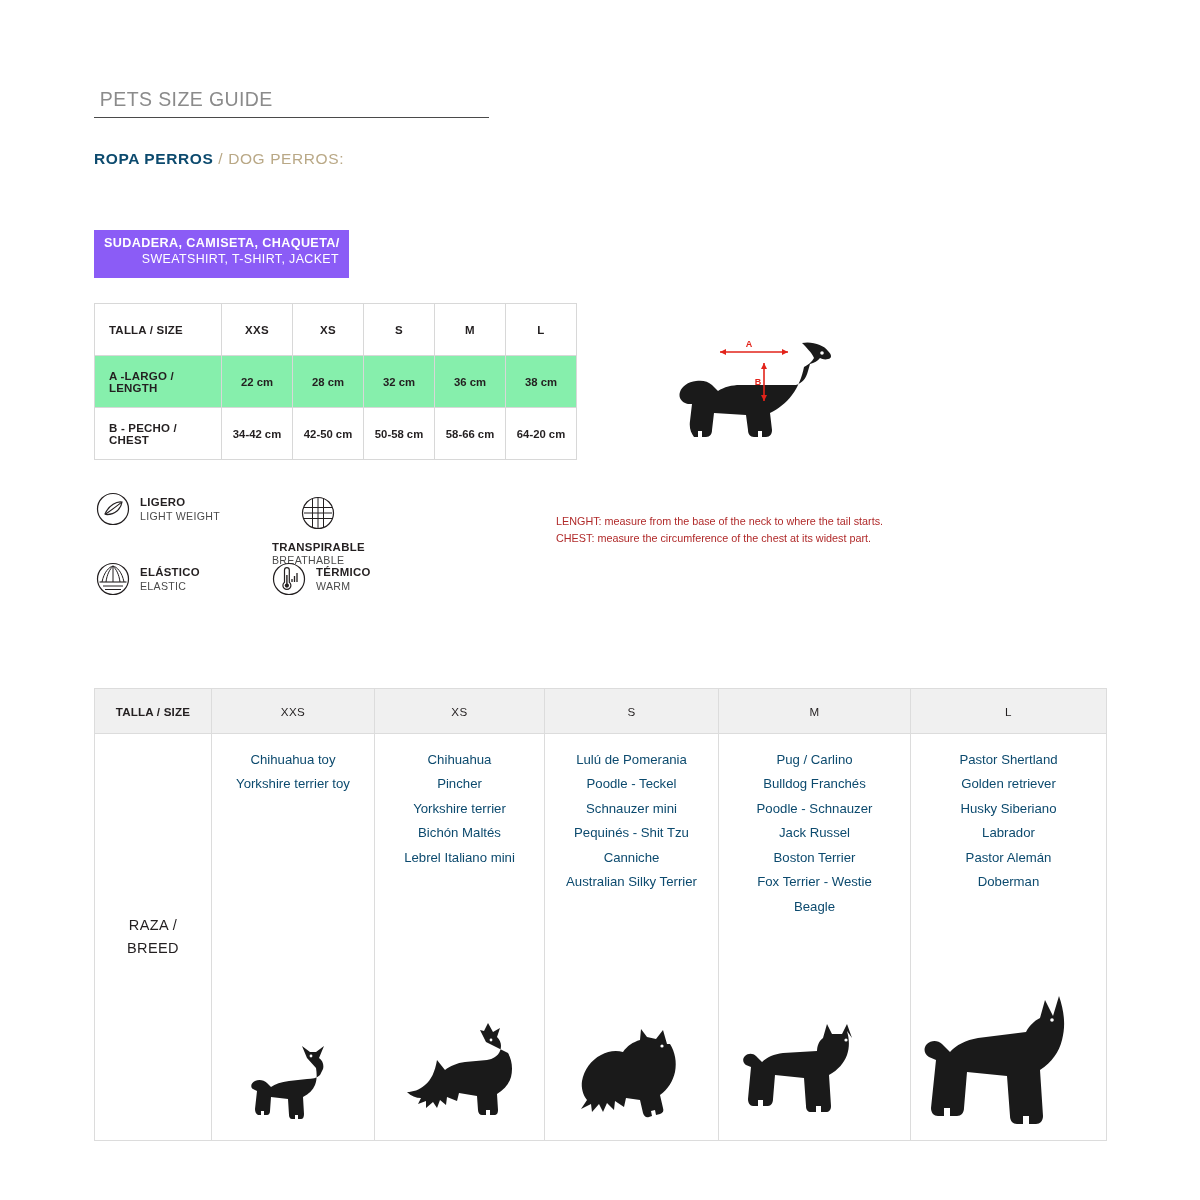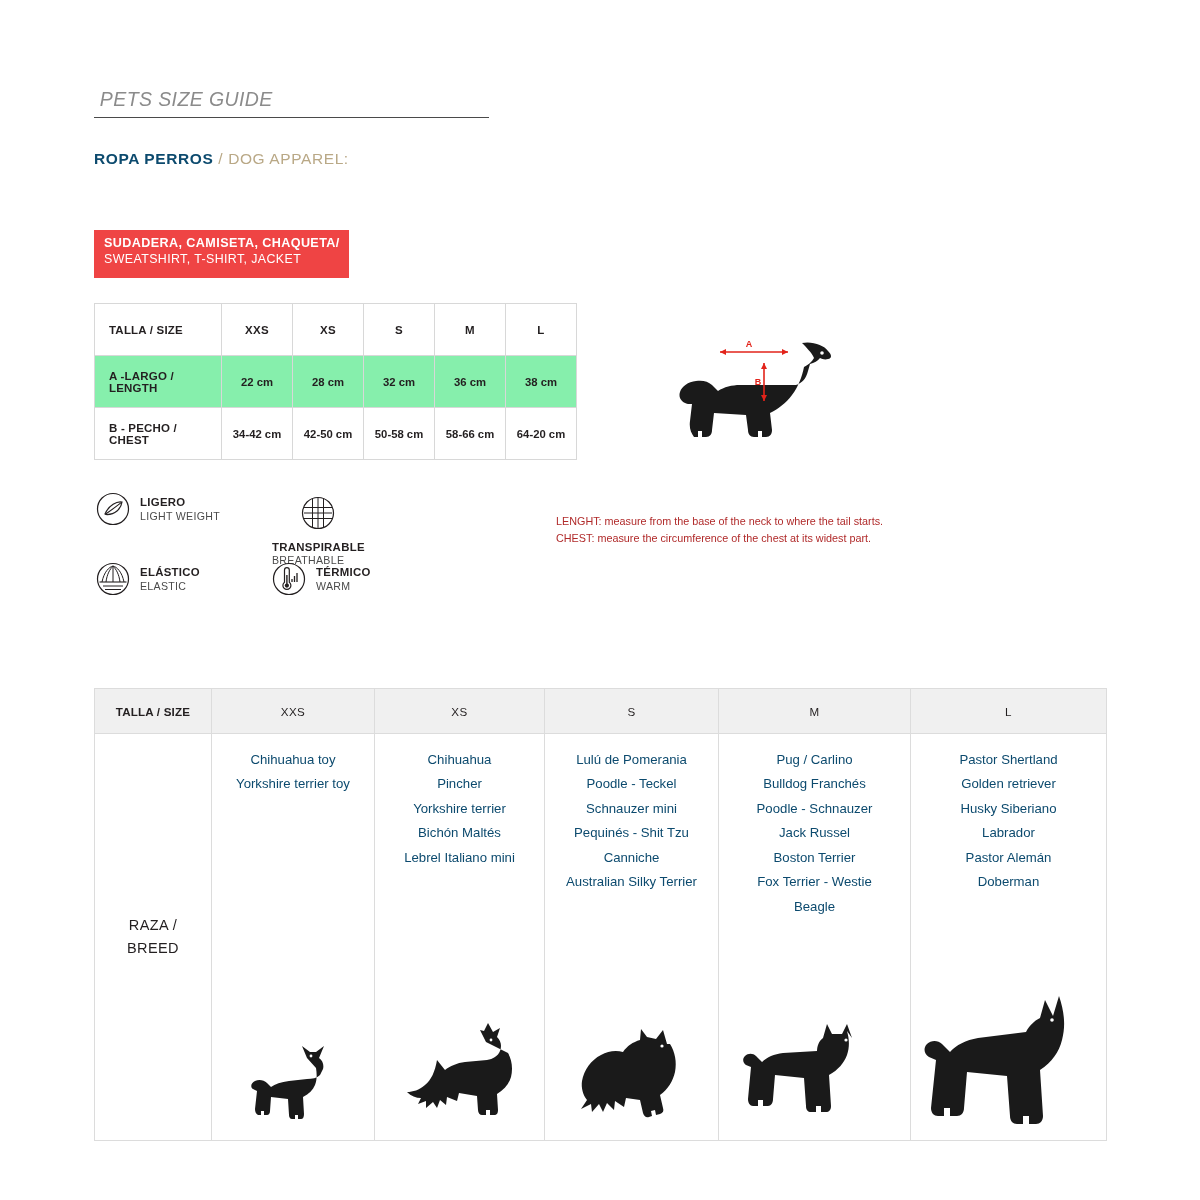--- a/index.html
+++ b/index.html
@@ -38,21 +38,20 @@
     letter-spacing: 0.4px;
     color: #231f20;
     white-space: pre;
   }
   .title-en {
     font-size: 19.5px;
     font-weight: normal;
     letter-spacing: 0.4px;
     color: #8b8b8b;
     white-space: pre;
-    font-style: italic;
   }
 
   .subtitle-row {
     position: absolute;
     left: 94px;
     top: 150px;
     display: flex;
     align-items: baseline;
   }
   .subtitle-es {
@@ -70,24 +69,25 @@
     white-space: pre;
   }
 
   
   .banner {
     position: absolute;
     left: 94px;
     top: 230px;
     width: 255px;
     height: 48px;
-    background: #ef4444;
+    background: #8b5cf6;
     color: #ffffff;
     box-sizing: border-box;
     padding: 6px 10px 0 10px;
+    text-align: right;
   }
   .banner-l1 {
     font-size: 12.6px;
     font-weight: bold;
     letter-spacing: 0.4px;
     line-height: 1.25;
     white-space: nowrap;
   }
   .banner-l2 {
     font-size: 12.4px;
@@ -271,21 +271,21 @@
 <body>
 
 <div class="page">
 
   <div class="title-row">
     <span class="title-en"> PETS SIZE GUIDE</span>
   </div>
 
   <div class="subtitle-row">
     <span class="subtitle-es">ROPA PERROS</span>
-    <span class="subtitle-en"> / DOG APPAREL:</span>
+    <span class="subtitle-en"> / DOG PERROS:</span>
   </div>
 
   <div class="banner">
     <div class="banner-l1">SUDADERA, CAMISETA, CHAQUETA/</div>
     <div class="banner-l2">SWEATSHIRT, T-SHIRT, JACKET</div>
   </div>
 
   <table class="size-table">
     <tbody>
         <tr class="head">

